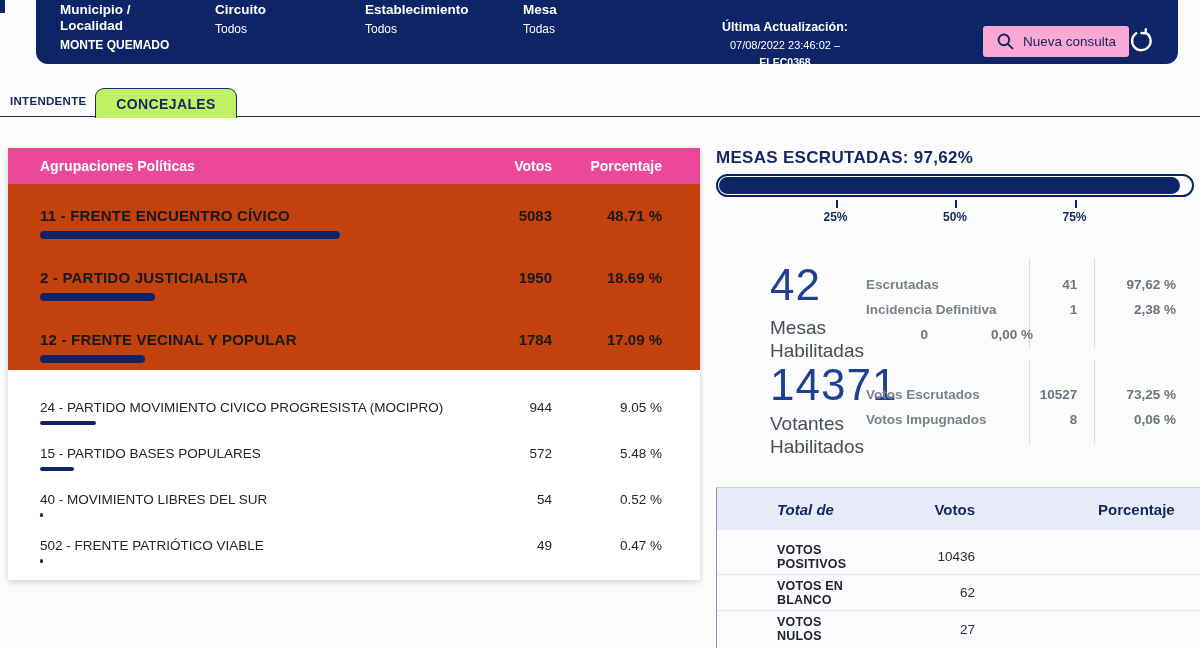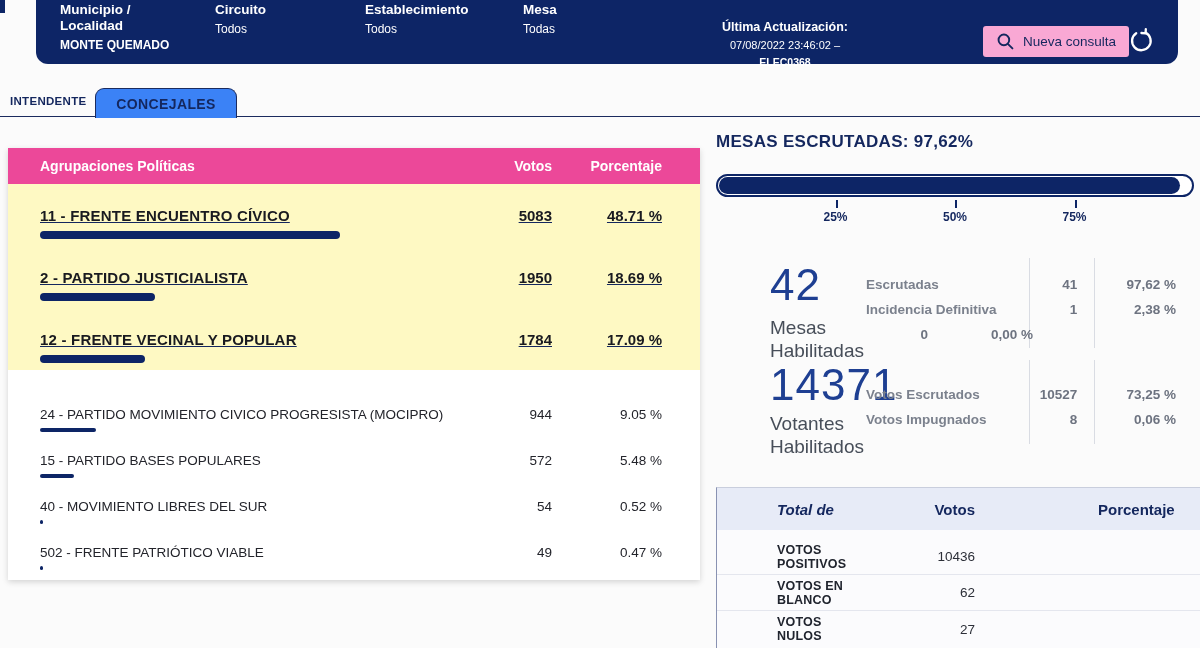--- a/index.html
+++ b/index.html
@@ -37,50 +37,50 @@
   .refresh { position:absolute; left:1092px; top:28px; width:26px; height:26px; cursor:pointer; background:none; border:none; }
 
   
   .tabs-line { position:absolute; left:0; top:116px; width:1200px; height:1px; background:#1b2b5e; }
   .tab-inactive {
     position:absolute; left:10px; top:95px; font-size:11.5px; font-weight:bold;
     color:#14275e; letter-spacing:.3px; cursor:pointer;
   }
   .tab-active {
     position:absolute; left:95px; top:88px; width:142px; height:30px;
-    background:#3b82f6; border:1px solid #1b2b5e; border-bottom:none;
+    background:#bef264; border:1px solid #1b2b5e; border-bottom:none;
     border-radius:9px 9px 0 0; display:flex; align-items:center; justify-content:center;
     font-size:14px; font-weight:bold; color:#14275e; letter-spacing:.4px; cursor:pointer;
   }
 
   
   .panel {
     position:absolute; left:8px; top:148px; width:692px; height:432px;
     background:#fff; box-shadow:0 2px 6px rgba(0,0,0,.16);
   }
   .panel-hdr {
     height:36px; background:#ec4899; color:#fff; display:flex; align-items:center;
     font-weight:bold; font-size:14px;
   }
   .c-name { flex:1; padding-left:32px; }
   .c-votes { width:80px; text-align:right; }
   .c-pct { width:110px; text-align:right; }
   .c-pad { width:38px; }
-  .sect-gray { background:#fef9c3;text-decoration:underline; }
-  .sect-white { padding-top:21px; background:#fff; }
+  .sect-gray { background:#c2410c; }
+  .sect-white { padding-top:14px; background:#fff; }
   .r { position:relative; display:flex; align-items:center; }
   .r-lg { height:62px; font-size:15px; font-weight:bold; color:#191a20; }
   .r-sm { height:46px; font-size:13.5px; font-weight:normal; color:#23242b; }
   .r .bar { position:absolute; left:32px; background:#0d2566; border-radius:5px; }
   .r-lg .bar { bottom:7px; height:8px; }
   .r-sm .bar { bottom:5px; height:4px; }
   .r-lg .c-name { letter-spacing:.2px; }
 
   
-  .scr-title { position:absolute; left:716px; top:132px; font-size:17px; font-weight:bold; color:#14275e; letter-spacing:.3px; }
+  .scr-title { position:absolute; left:716px; top:148px; font-size:17px; font-weight:bold; color:#14275e; letter-spacing:.3px; }
   .track {
     position:absolute; left:716px; top:174px; width:478px; height:23px;
     border:2px solid #0d2566; border-radius:12px; background:#fff; padding:1px;
   }
   .track-fill { height:100%; background:#0d2566; border-radius:9px; }
   .ticks { position:absolute; left:716px; top:200px; width:478px; height:26px; }
   .tick { position:absolute; top:0; width:2px; height:8px; background:#0d2566; }
   .tick-lbl { position:absolute; top:10px; width:40px; margin-left:-20px; text-align:center; font-size:12px; font-weight:bold; color:#14275e; }
   .t25 { left:25%; } .t50 { left:50%; } .t75 { left:75%; }
 

